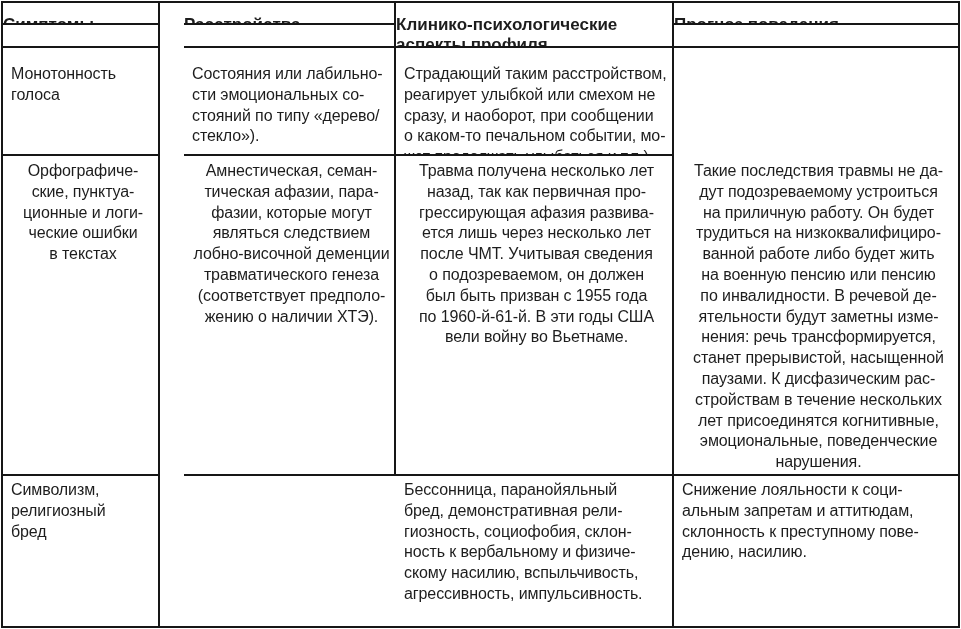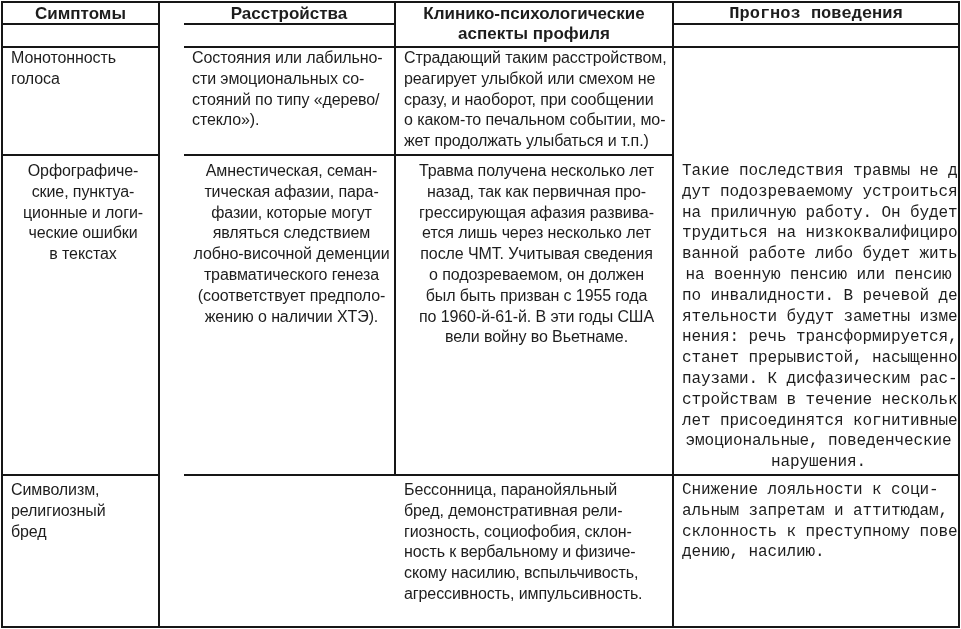--- a/index.html
+++ b/index.html
@@ -25,44 +25,43 @@
   .cell {
     box-sizing: border-box;
     border-right: 2px solid #161616;
     border-bottom: 2px solid #161616;
     overflow: hidden;
     color: #1d1d1d;
   }
   .c1 { grid-column: 1; }
   .c2 { grid-column: 2; margin-left: 24px; }
   .c3 { grid-column: 3; }
-  .c4 { grid-column: 4; border-right: none; font-family: Liberation Mono, monospace; }
+  .c4 { grid-column: 4; border-right: none; }
   .hr1 { grid-row: 1; }
   .hr2 { grid-row: 2; }
   .hspan { grid-row: 1 / 3; }
   .r1 { grid-row: 3; }
   .r2 { grid-row: 4; }
   .r3 { grid-row: 5; border-bottom: none; }
   .hcell {
     font-weight: bold;
     font-size: 17px;
     line-height: 20px;
-    text-align: center;
-    padding-top: 1px;
+    padding-top: 12px;
     white-space: normal;
   }
   .bcell {
     font-size: 16px;
     line-height: 20.8px;
     letter-spacing: -0.1px;
     white-space: pre;
     padding-left: 8px;
     padding-right: 3px;
   }
-  .pr1 { padding-top: 0; }
+  .pr1 { padding-top: 16px; }
   .pr2 { padding-top: 5px; text-align: center; }
   .pr3 { padding-top: 4px; }
 </style>
 </head>
 <body>
 
 <div class="tbl">
 
   <div class="cell hcell c1 hr1">Симптомы</div>
   <div class="cell hcell c2 hr1">Расстройства</div>

